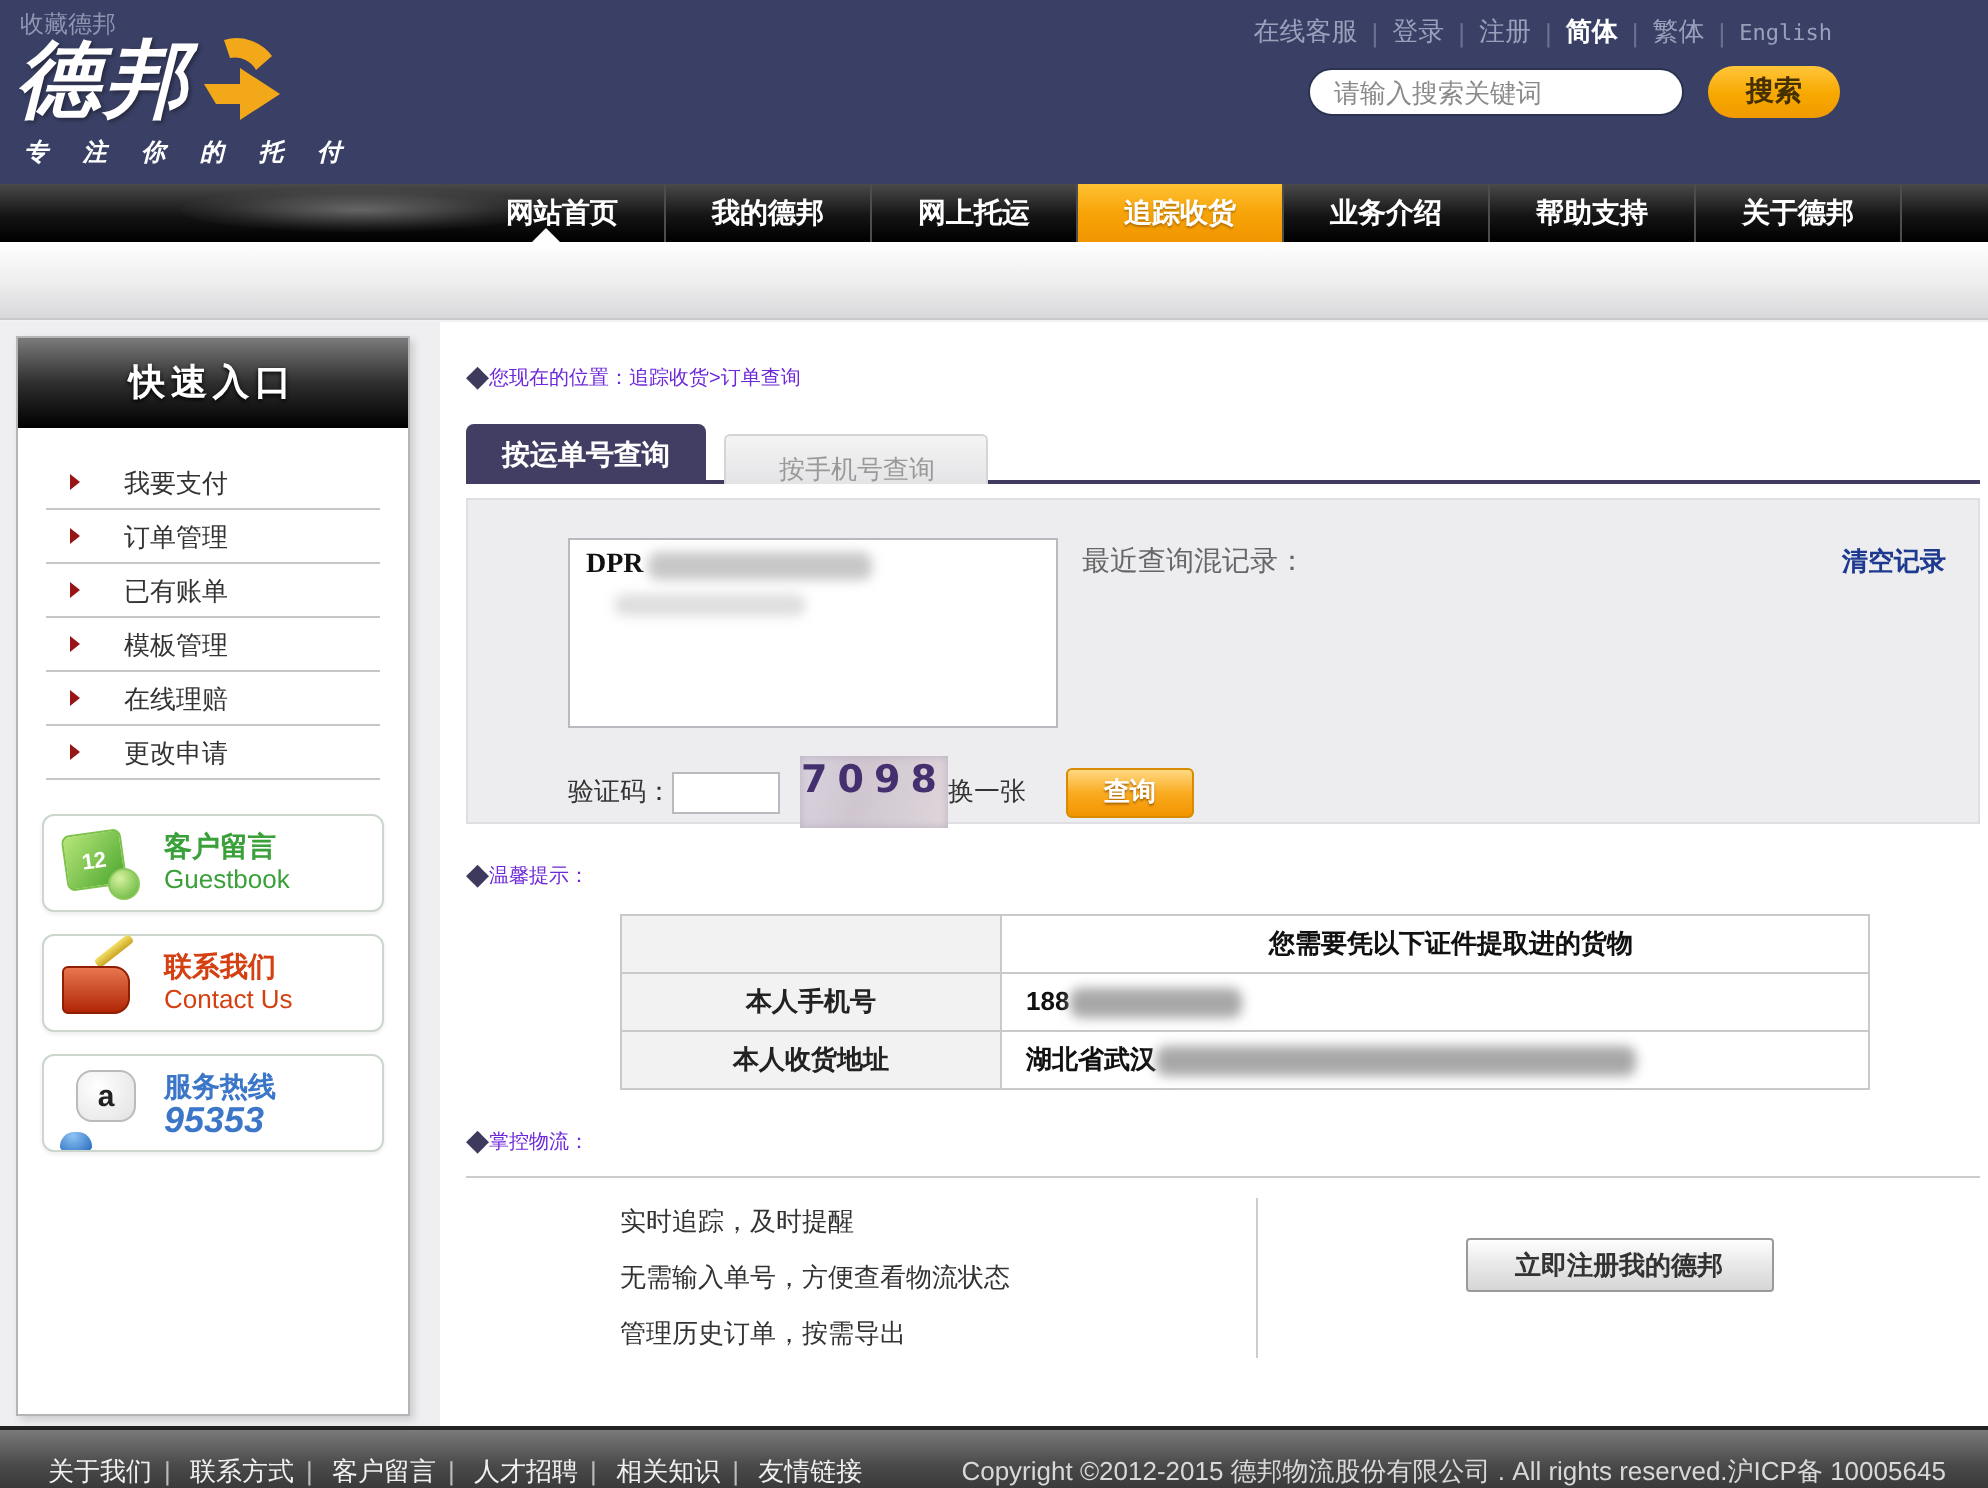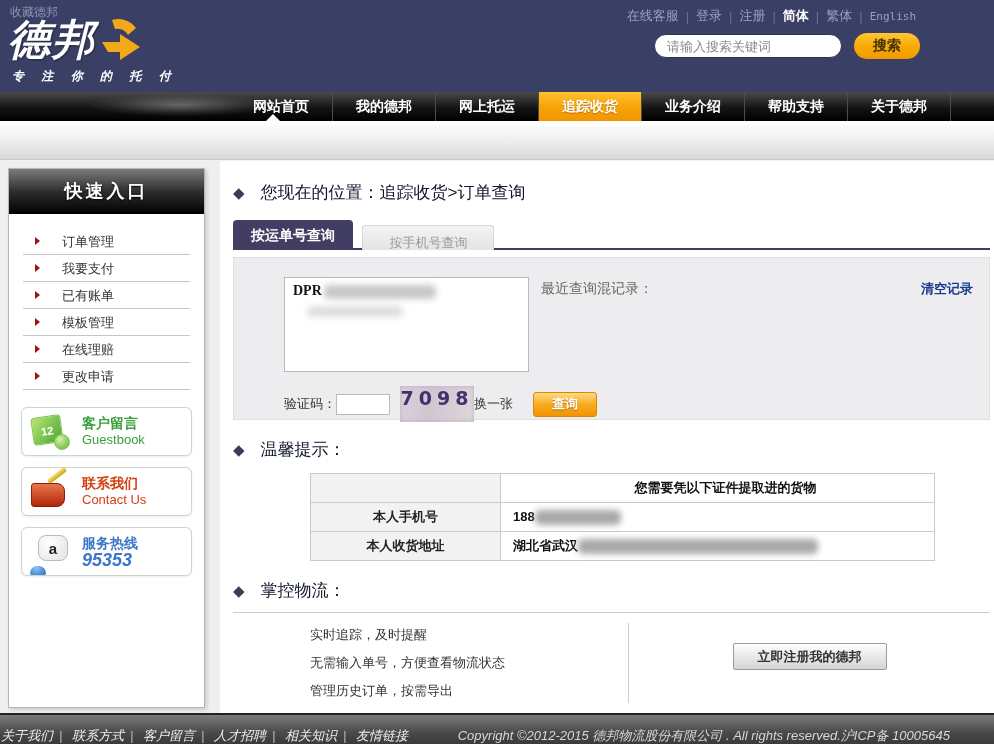--- a/index.html
+++ b/index.html
@@ -62,21 +62,21 @@
   
   .hl-bubble { position:absolute; left:10px; top:4px; width:30px; height:26px; background:radial-gradient(circle at 35% 30%,#fff,#e2e2e2); border:1px solid #bbb; border-radius:8px; color:#222; font-size:15px; font-weight:bold; text-align:center; line-height:26px; }
   .hl-person { position:absolute; left:2px; top:16px; width:18px; height:20px; }
   .hl-head { width:10px; height:10px; border-radius:50%; background:radial-gradient(circle at 35% 30%,#8fc4f5,#2a6ec0); margin-left:3px; }
   .hl-body { width:16px; height:9px; border-radius:8px 8px 2px 2px; background:radial-gradient(circle at 40% 20%,#8fc4f5,#2a6ec0); margin-top:1px; }
 
   
   .main { position:absolute; left:225px; top:0; right:0; bottom:0; padding:0 4px 0 8px; }
   .crumb-row { margin:20px 0 0 0; display:flex; align-items:center; }
   .diamond { color:#3e3a5e; font-size:15px; line-height:15px; }
-  .crumb-text,.sec-title { font-size:17px; color:#0f172a; margin-left:16px; }
+  .crumb-text,.sec-title { font-size:10px; color:#6d28d9; }
   .sec-row { margin-top:18px; display:flex; align-items:center; }
 
   .tabs { margin-top:16px; border-bottom:2px solid #403c5f; height:30px; position:relative; }
   .tab { display:inline-block; cursor:pointer; vertical-align:bottom; }
   .tab.active { background:#423e63; color:#fff; font-size:14px; font-weight:bold; line-height:30px; height:30px; padding:0 18px; border-radius:4px 4px 0 0; }
   .tab.inactive { background:linear-gradient(#f4f4f5,#e4e4e6); color:#999; font-size:13px; line-height:25px; height:25px; padding:4px 26px; margin-left:5px; border:1px solid #d5d5d8; border-bottom:none; border-radius:3px 3px 0 0; }
 
   .query-panel { margin-top:7px; height:163px; background:#ededf0; border:1px solid #dfdfe3; position:relative; }
   .waybill-box { position:absolute; left:50px; top:19px; width:245px; height:95px; background:#fff; border:1px solid #b9b9c0; padding:5px 8px; font-family:"Liberation Serif","DejaVu Serif",serif; font-size:14px; font-weight:bold; color:#111; }
   .blur-blob { display:inline-block; background:#c7c7c7; border-radius:5px; filter:blur(3px); vertical-align:middle; }
@@ -98,21 +98,21 @@
 
   .logi-rule { margin-top:10px; border:none; border-top:1px solid #ccc; }
   .logi-body { display:flex; margin-top:8px; }
   .features { margin-left:77px; width:318px; font-size:13px; color:#333; line-height:28px; }
   .v-divider { width:1px; background:#ccc; height:80px; margin-top:2px; }
   .register-wrap { flex:1; display:flex; justify-content:center; align-items:flex-start; padding-top:22px; }
   .register-btn { width:154px; height:27px; background:linear-gradient(#fefefe,#e8e8e8 50%,#d6d6d6); border:1px solid #9a9a9a; border-radius:2px; box-shadow:inset 0 1px 0 #fff; font-size:13px; font-weight:bold; color:#333; cursor:pointer; }
 
   
   .footer { position:absolute; bottom:0; left:0; width:100%; height:31px; background:linear-gradient(#7a7a7a,#4a4a4a 60%,#3a3a3a); border-top:2px solid #222; overflow:hidden; }
-  .footer-row { padding:12px 0 0 1px; white-space:nowrap; font-size:13px;font-style:italic; }
+  .footer-row { padding:12px 0 0 24px; white-space:nowrap; font-size:13px; }
   .f-link { color:#f0f0f0; cursor:pointer; }
   .f-sep { color:#bbb; margin:0 6px; }
   .f-copy { color:#d8d8d8; margin-left:46px; font-size:13px; }
 </style>
 </head>
 <body>
 
 <div class="header">
   <span class="fav-link">收藏德邦</span>
   <div class="logo">
@@ -151,25 +151,25 @@
 <div class="strip"></div>
 
 <div class="content">
   <div class="left-gutter"></div>
 
   <div class="sidebar">
     <div class="sidebar-header">快速入口</div>
     <div class="sidebar-menu">
       <div class="menu-item">
           <span class="menu-bullet"></span>
+          <span class="menu-label">我要支付</span>
+        </div>
+      <div class="menu-item">
+          <span class="menu-bullet"></span>
           <span class="menu-label">订单管理</span>
-        </div>
-      <div class="menu-item">
-          <span class="menu-bullet"></span>
-          <span class="menu-label">我要支付</span>
         </div>
       <div class="menu-item">
           <span class="menu-bullet"></span>
           <span class="menu-label">已有账单</span>
         </div>
       <div class="menu-item">
           <span class="menu-bullet"></span>
           <span class="menu-label">模板管理</span>
         </div>
       <div class="menu-item">

